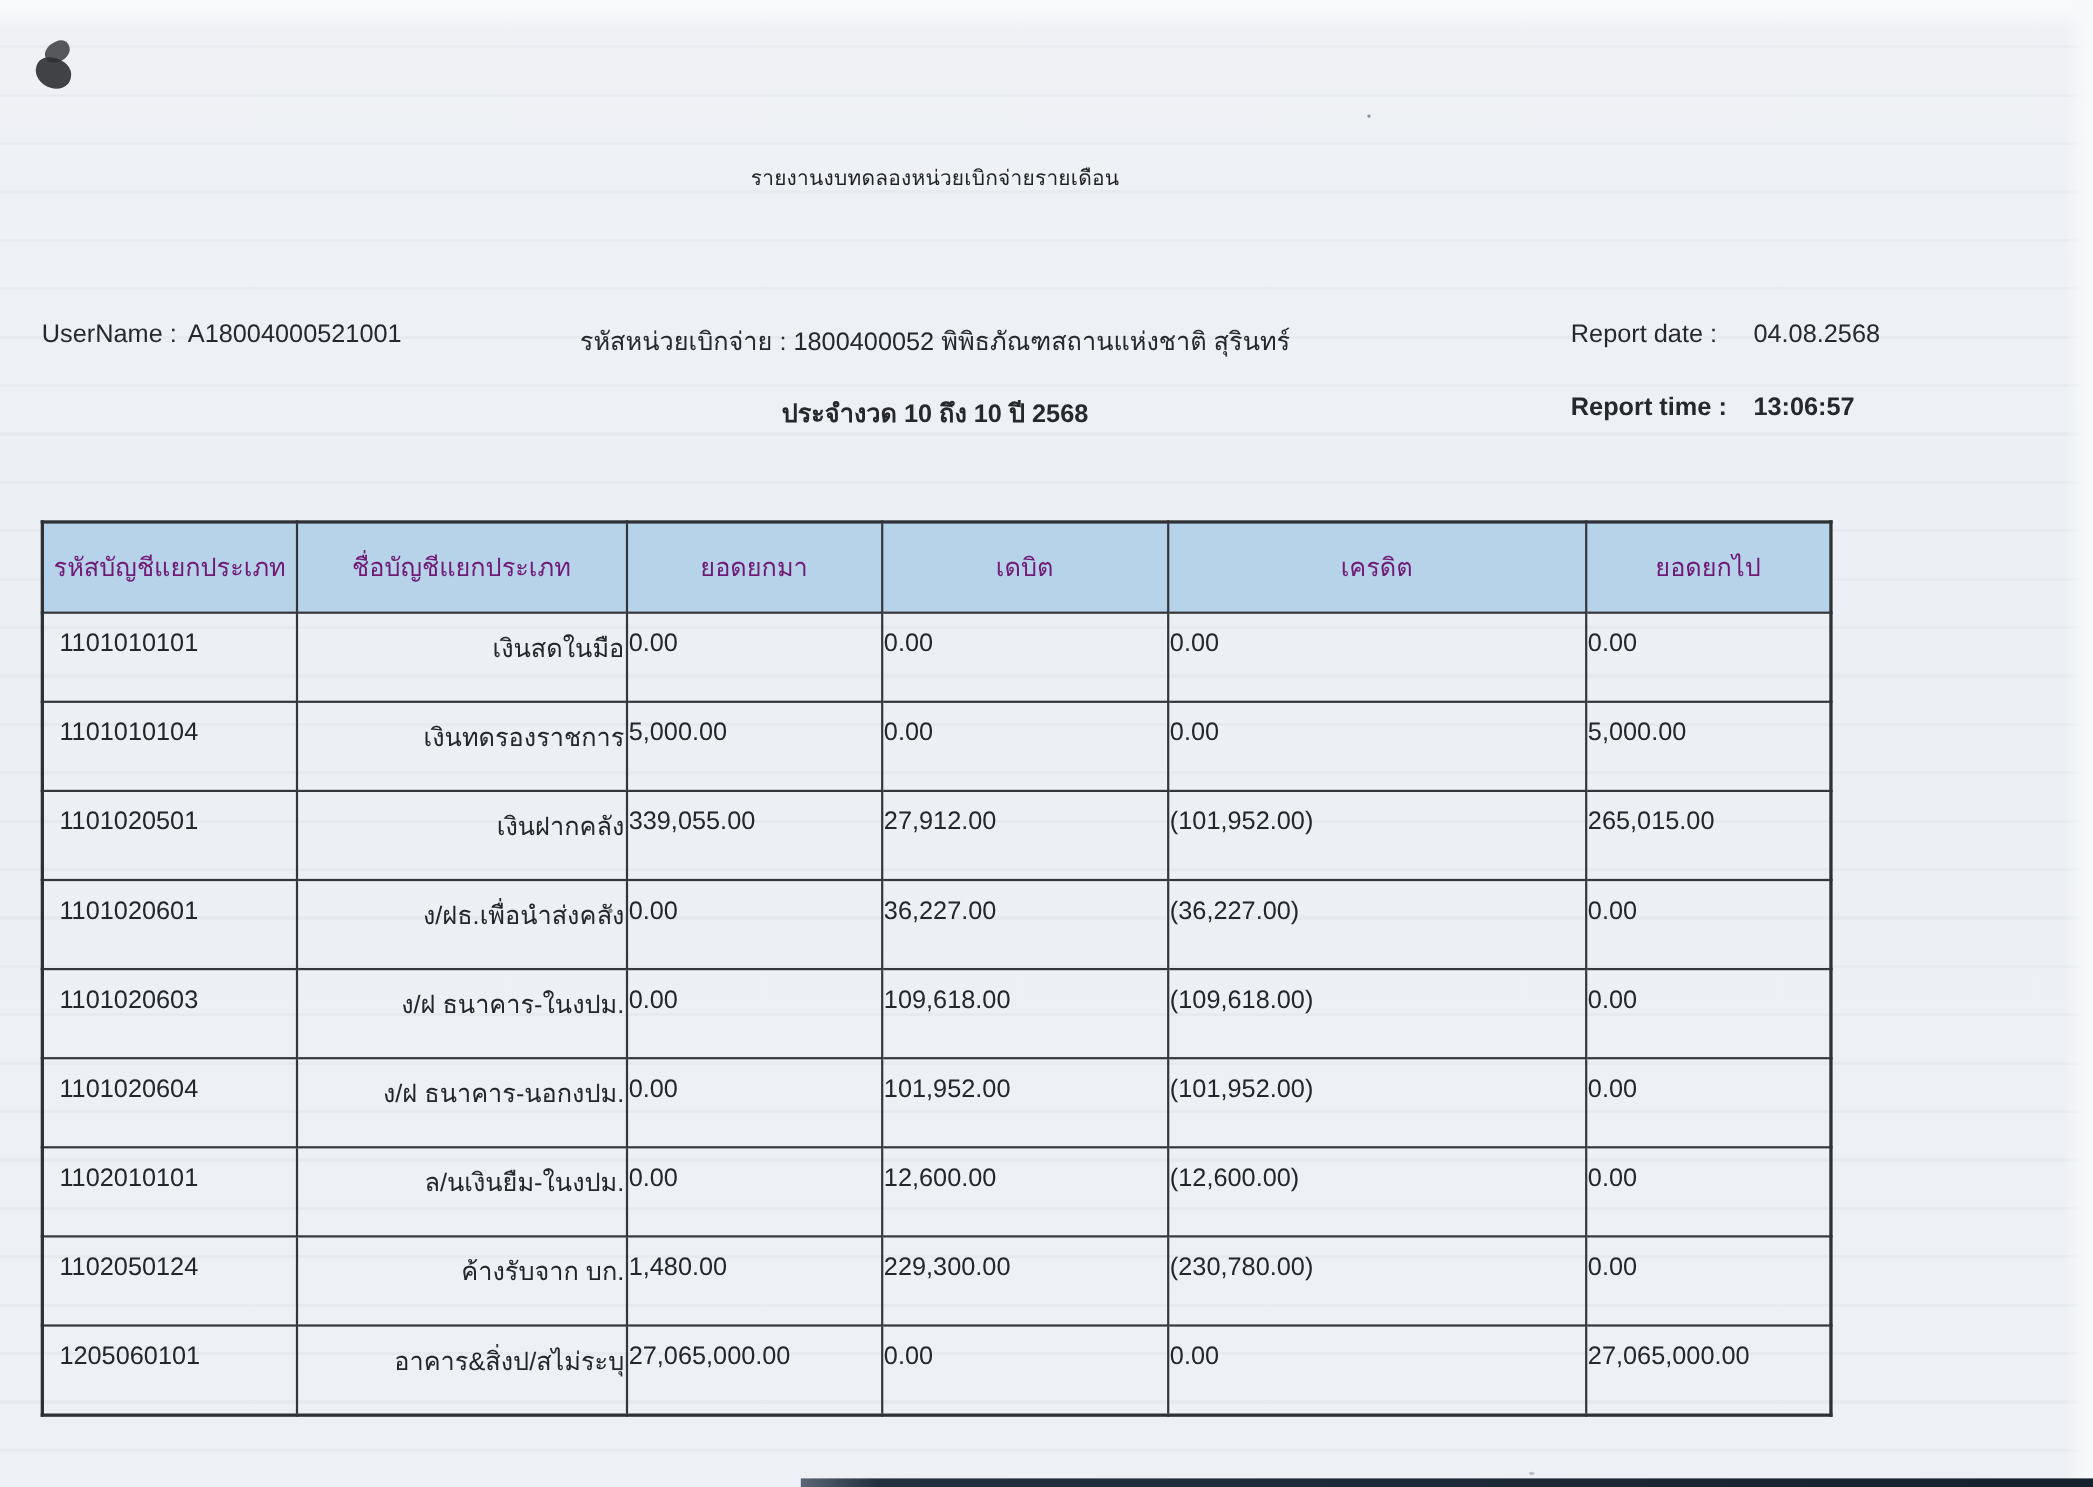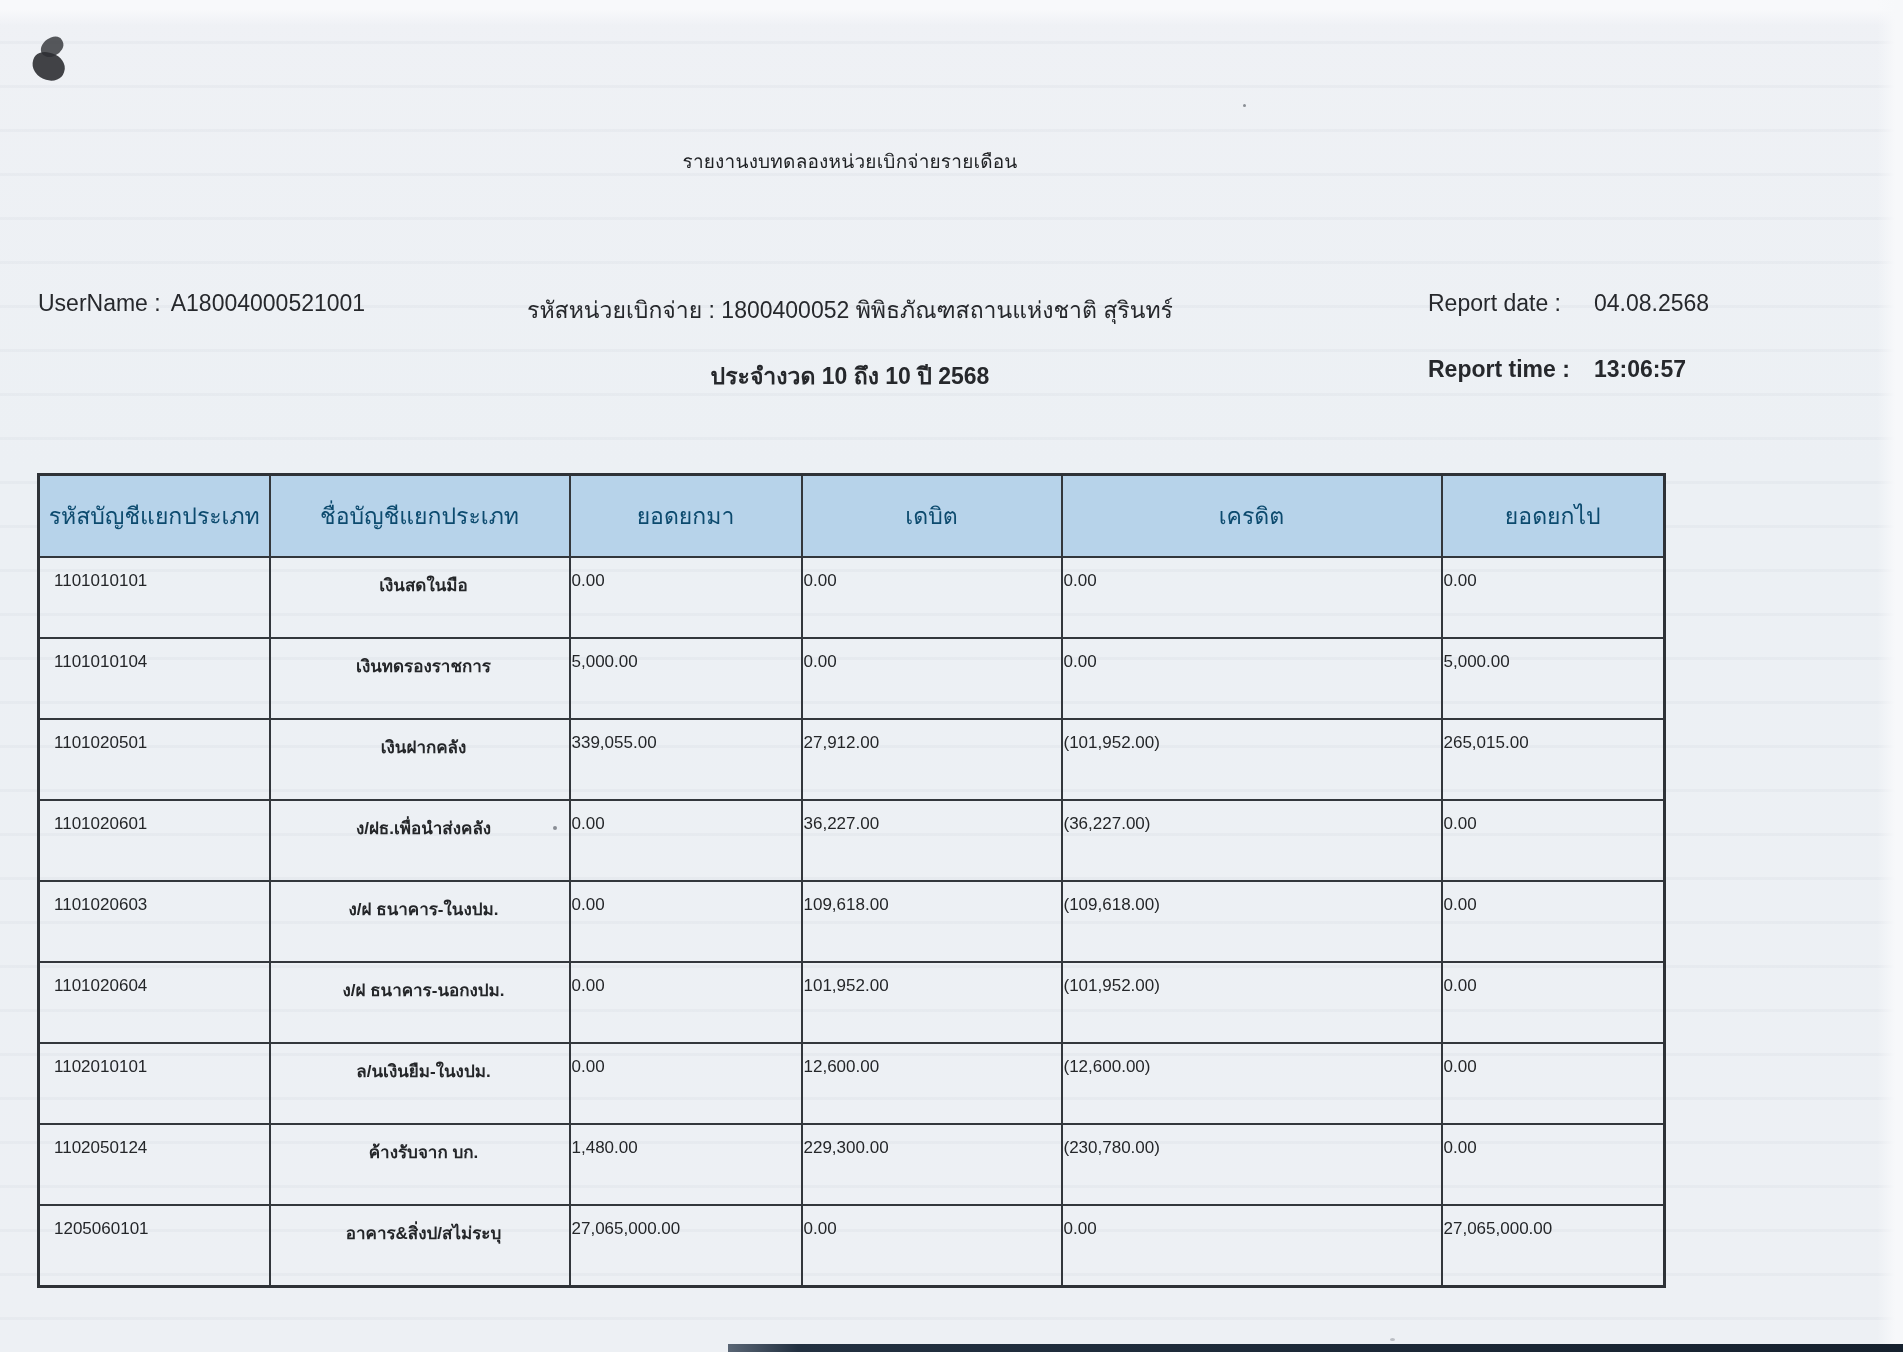--- a/index.html
+++ b/index.html
@@ -59,29 +59,29 @@
   .row-3 { top: 356px; font-weight: bold; }
 
   table.tb {
     position: absolute; left: 37px; top: 473px; width: 1626px;
     border-collapse: collapse; table-layout: fixed;
   }
   table.tb th, table.tb td { border: 2px solid #33373c; }
   table.tb { border: 3px solid #2e3237; }
   table.tb th {
     height: 80px; background: #b7d3ea; font-weight: normal;
-    font-size: 23px; color: #0c4a6e; text-align: center; vertical-align: middle;
+    font-size: 23px; color: #701a75; text-align: center; vertical-align: middle;
     padding: 0 4px;
   }
   table.tb td {
-    height: 65px; font-size: 17px; color: #242629; vertical-align: top;
+    height: 65px; font-size: 23px; color: #242629; vertical-align: top;
     padding-top: 13px; background: transparent; white-space: nowrap; overflow: hidden;
   }
   table.tb td.c0 { padding-left: 14px; text-align: left; }
-  table.tb td.c1 { padding-left: 9px;  text-align: center; font-weight: bold; }
+  table.tb td.c1 { padding-left: 9px;  text-align: right; }
   table.tb td.num { text-align: left; padding-right: 9px; }
 </style>
 </head>
 <body>
 
 <div class="page">
   <div class="top-edge"></div>
   <div class="right-edge"></div>
   <div class="smudge"></div>
   <div class="speck s1"></div>

